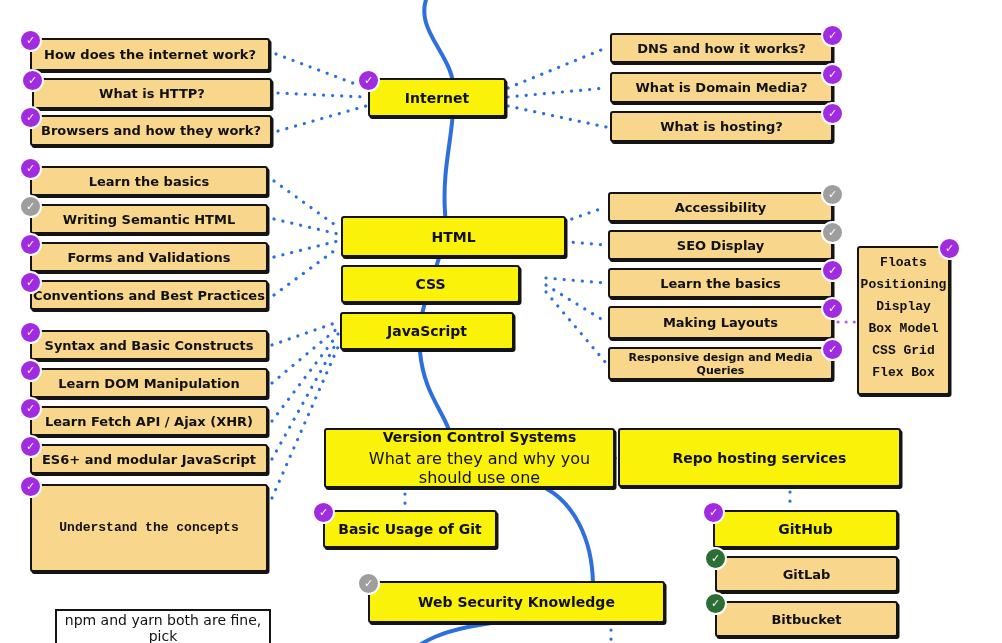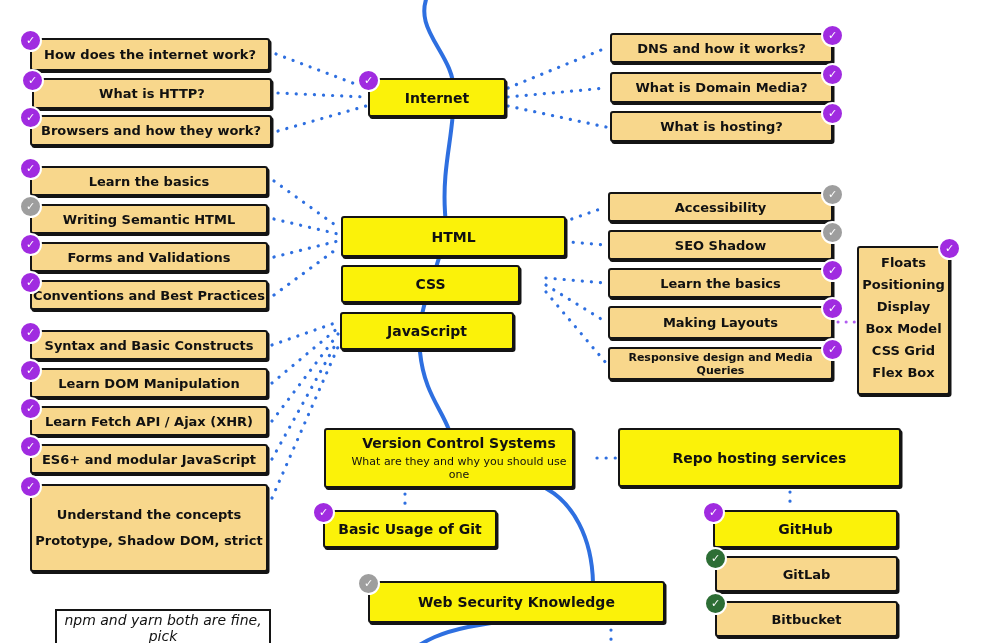--- a/index.html
+++ b/index.html
@@ -11,22 +11,22 @@
   .box{
     position:absolute;z-index:2;display:flex;align-items:center;justify-content:center;
     border:2px solid #141414;border-radius:3px;box-shadow:1.5px 2px 0 #141414;
     text-align:center;box-sizing:border-box;
   }
   .sub{background:#f8d78c;font-size:13px;font-weight:700;}
   .topic{background:#fbf209;font-size:14px;font-weight:700;}
   .white{background:#fff;font-size:14px;font-weight:400;box-shadow:none;border-radius:0;}
   .col{flex-direction:column;}
   .small{font-size:11px;}
-  .sub .ln,.topic .ln{display:block;}
-  .subtitle{font-size:11px;font-weight:400;margin-top:4px;}
+  .sub .ln,.topic .ln{display:block;font-family:Liberation Mono, monospace;}
+  .subtitle{font-size:16px;font-weight:400;margin-top:4px;}
   .badge{
     position:absolute;width:19px;height:19px;border-radius:50%;
     display:flex;align-items:center;justify-content:center;
     color:#fff;font-size:11px;font-weight:700;line-height:1;
     border:2px solid #fff;box-sizing:content-box;z-index:3;
   }
   .bl{left:-13px;top:-11px;}
   .br{right:-13px;top:-11px;}
   .pu{background:#a02be0;}
   .gr{background:#9e9e9e;}
@@ -121,42 +121,41 @@
     <span class="badge pu bl">✓</span>
     <span>Learn Fetch API / Ajax (XHR)</span>
   </div>
   <div class="box sub" style="left:30px;top:444px;width:238px;height:30px;">
     <span class="badge pu bl">✓</span>
     <span>ES6+ and modular JavaScript</span>
   </div>
   <div class="box sub col" style="left:30px;top:484px;width:238px;height:88px;line-height:26px;">
     <span class="badge pu bl">✓</span>
     <span class="ln">Understand the concepts</span>
-    <span class="ln">Prototype, Shadow DOM, strict</span>
   </div>
 
   <div class="box white" style="left:55px;top:609px;width:216px;height:45px;border-width:2.5px;">
-    <span style="margin-top:-8px;font-style:italic;">npm and yarn both are fine, pick</span>
+    <span style="margin-top:-8px;">npm and yarn both are fine, pick</span>
   </div>
 
   <div class="box topic" style="left:368px;top:78px;width:138px;height:39px;">
     <span class="badge pu bl">✓</span>
     <span>Internet</span>
   </div>
   <div class="box topic" style="left:341px;top:216px;width:225px;height:41px;">
     <span>HTML</span>
   </div>
   <div class="box topic" style="left:341px;top:265px;width:179px;height:38px;">
     <span>CSS</span>
   </div>
   <div class="box topic" style="left:340px;top:312px;width:174px;height:38px;">
     <span>JavaScript</span>
   </div>
 
-  <div class="box topic col" style="left:324px;top:428px;width:250px;height:60px;padding-left:20px;">
+  <div class="box topic col" style="left:324px;top:428px;width:291px;height:60px;padding-left:20px;">
     <span>Version Control Systems</span>
     <span class="subtitle">What are they and why you should use one</span>
   </div>
   <div class="box topic col" style="left:618px;top:428px;width:283px;height:59px;justify-content:center;">
     <span>Repo hosting services</span>
   </div>
   <div class="box topic" style="left:323px;top:510px;width:174px;height:38px;">
     <span class="badge pu bl">✓</span>
     <span>Basic Usage of Git</span>
   </div>
@@ -190,21 +189,21 @@
     <span class="badge pu br">✓</span>
     <span>What is hosting?</span>
   </div>
 
   <div class="box sub" style="left:608px;top:192px;width:225px;height:30px;">
     <span class="badge gr br">✓</span>
     <span>Accessibility</span>
   </div>
   <div class="box sub" style="left:608px;top:230px;width:225px;height:30px;">
     <span class="badge gr br">✓</span>
-    <span>SEO Shadow</span>
+    <span>SEO Display</span>
   </div>
   <div class="box sub" style="left:608px;top:268px;width:225px;height:30px;">
     <span class="badge pu br">✓</span>
     <span>Learn the basics</span>
   </div>
   <div class="box sub" style="left:608px;top:306px;width:225px;height:33px;">
     <span class="badge pu br">✓</span>
     <span>Making Layouts</span>
   </div>
   <div class="box sub small" style="left:608px;top:347px;width:225px;height:33px;">

